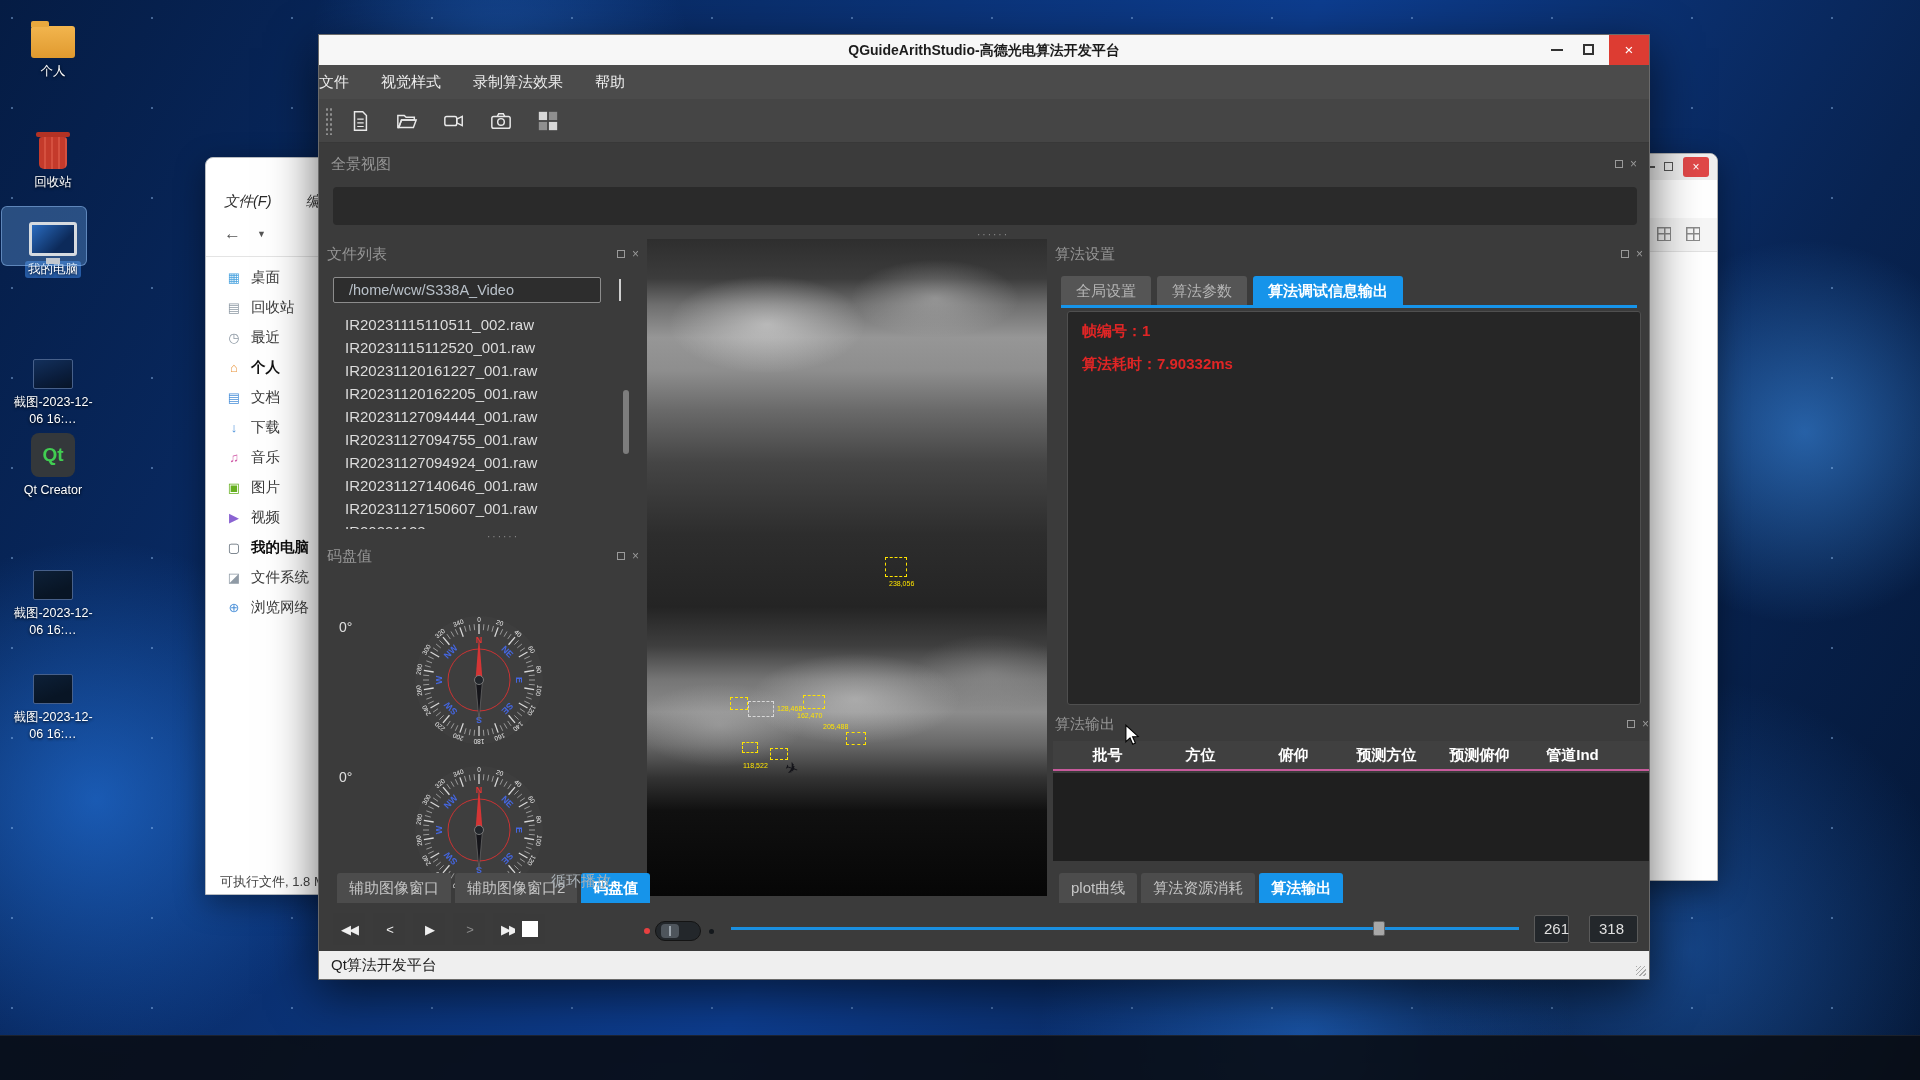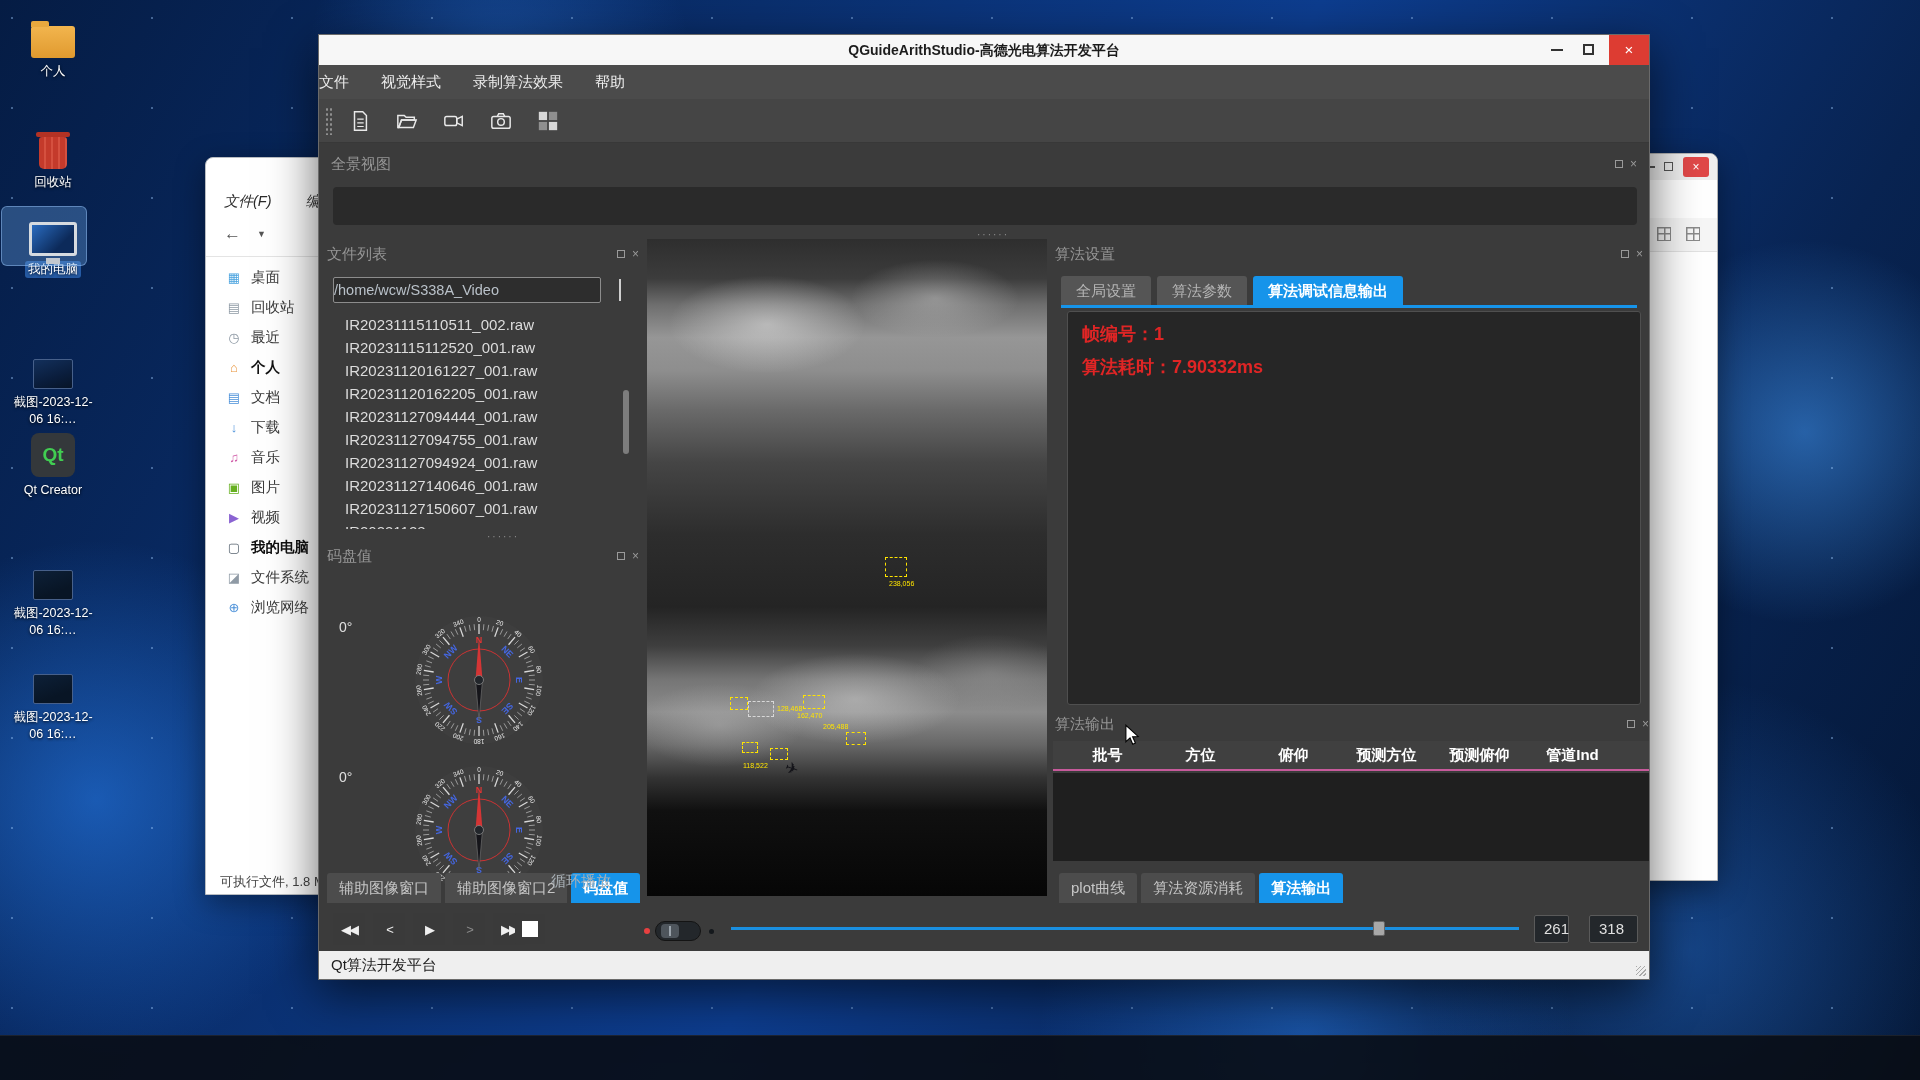--- a/index.html
+++ b/index.html
@@ -101,21 +101,21 @@
   .pi .sq { width:8px; height:8px; border:1px solid #9a9a9a; }
   .pi .x { color:#9a9a9a; font-size:12px; line-height:10px; }
 
   .pano-strip { position:absolute; left:14px; top:152px; width:1304px; height:38px; background:#2a2a2a; border-radius:4px; }
   .dots { position:absolute; color:#8f8f8f; font-size:10px; letter-spacing:2px; }
 
   .panel { position:absolute; }
   
   .flist { left:4px; top:210px; width:318px; height:296px; }
   .path-box { position:absolute; left:10px; top:32px; width:268px; height:26px; background:#2d2d2d;
-    border:1px solid #8c8c8c; border-radius:2px; color:#b9c1c9; font-size:14.5px; line-height:24px; padding-left:0; }
+    border:1px solid #8c8c8c; border-radius:2px; color:#b9c1c9; font-size:14.5px; line-height:24px; padding-left:15px; }
   .path-sep { position:absolute; left:296px; top:34px; width:2px; height:22px; background:#cfcfcf; }
   .files { position:absolute; left:0; top:68px; width:300px; height:216px; overflow:hidden; }
   .files .item { height:23px; line-height:23px; padding-left:22px; font-size:15px; color:#dcdcdc; white-space:nowrap; }
   .fscroll { position:absolute; left:300px; top:145px; width:6px; height:64px; background:#7d7d7d; border-radius:3px; }
 
   
   .dialp { left:4px; top:506px; width:318px; height:360px; }
   .dval { position:absolute; left:16px; font-size:14px; color:#e0e0e0; }
   .dial-svg { position:absolute; left:90px; width:132px; height:132px; }
 
@@ -136,21 +136,21 @@
 
   
   .setp { left:730px; top:210px; width:600px; height:468px; }
   .tabs { position:absolute; top:31px; left:12px; display:flex; gap:6px; }
   .tabs .item { height:29px; line-height:29px; padding:0 15px; background:#555; color:#b5b5b5;
     font-size:15px; border-radius:3px 3px 0 0; }
   .tabs .item.active { background:#1694ea; color:#fff; font-weight:bold; }
   .tab-line { position:absolute; top:60px; left:12px; width:576px; height:3px; background:#1694ea; }
   .set-box { position:absolute; top:66px; left:18px; width:574px; height:394px; background:#262626;
     border:1px solid #4f4f4f; border-radius:3px; }
-  .dbg { position:absolute; left:14px; color:#e02525; font-weight:bold; font-size:18px; }
+  .dbg { position:absolute; left:14px; color:#e02525; font-weight:bold; font-size:15px; }
 
   
   .outp { left:730px; top:678px; width:602px; height:160px; }
   .thead { position:absolute; top:28px; left:4px; width:596px; height:30px; background:#404040;
     border-bottom:2px solid #c75a9b; display:grid; grid-template-columns:repeat(6,93px); padding-left:8px; }
   .thead .item { text-align:center; line-height:28px; color:#fff; font-weight:bold; font-size:15px; }
   .tbody { position:absolute; top:60px; left:4px; width:596px; height:88px; background:#1f1f1f; }
 
   
   .strip { position:absolute; top:838px; display:flex; gap:4px; }
@@ -660,21 +660,21 @@
         <div class="item">批号</div>
         <div class="item">方位</div>
         <div class="item">俯仰</div>
         <div class="item">预测方位</div>
         <div class="item">预测俯仰</div>
         <div class="item">管道Ind</div>
       </div>
     <div class="tbody"></div>
   </div>
 
-  <div class="strip" style="left:8px">
+  <div class="strip" style="left:18px">
       <div class="item">辅助图像窗口</div>
       <div class="item">辅助图像窗口2</div>
       <div class="item active">码盘值</div>
     </div>
   <div class="strip" style="left:740px">
       <div class="item">plot曲线</div>
       <div class="item">算法资源消耗</div>
       <div class="item active">算法输出</div>
     </div>
 

